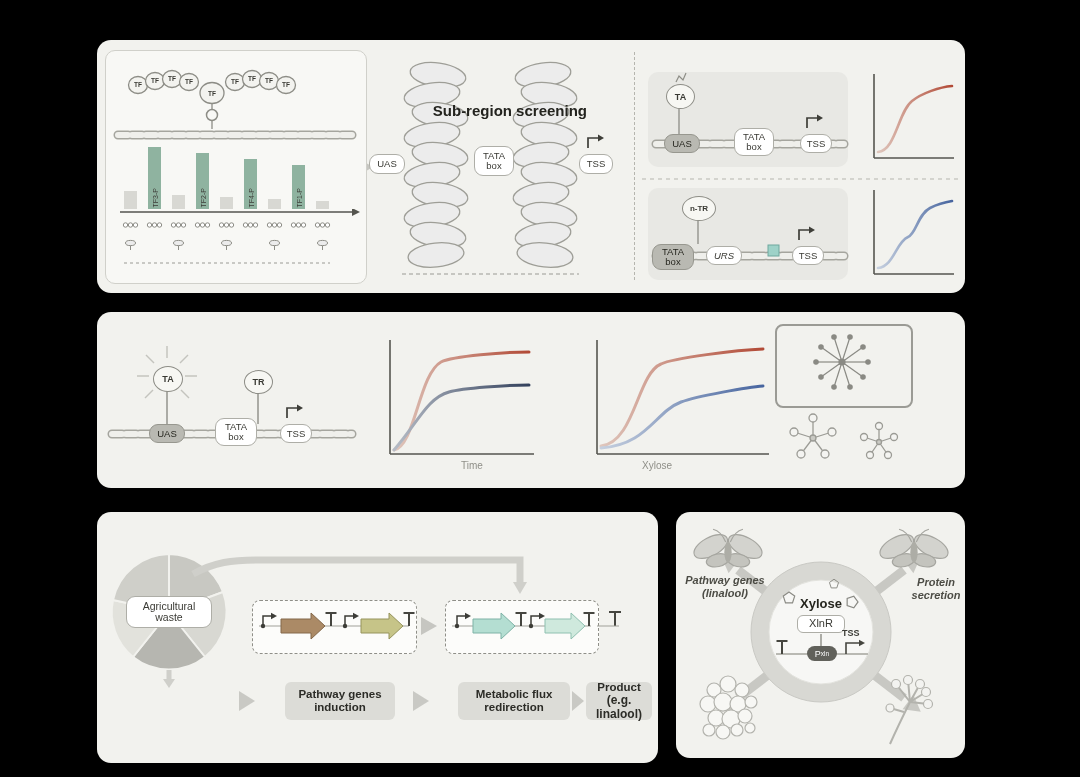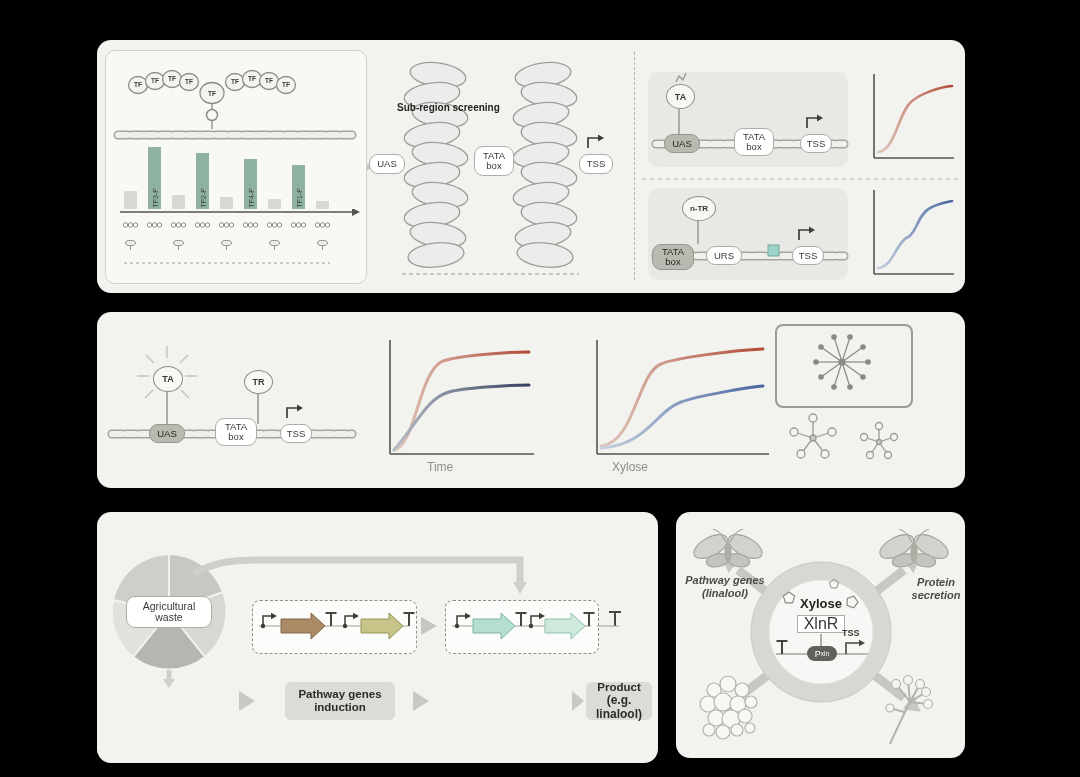--- a/index.html
+++ b/index.html
@@ -9,29 +9,29 @@
   .abs{position:absolute;}
   svg.layer{position:absolute;left:0;top:0;}
   .subpanel{position:absolute;background:#f8f8f5;border:1px solid #d0d0ca;border-radius:10px;}
   .pill{position:absolute;display:flex;align-items:center;justify-content:center;text-align:center;
         background:#fff;border:1px solid #aeaea7;border-radius:9px;color:#3a3a34;
         font-size:9.5px;line-height:1.05;padding:1px 3px;box-sizing:border-box;}
   .pill.gray{background:#b9b9b2;border-color:#97978f;color:#26261f;}
   .balloon{position:absolute;display:flex;align-items:center;justify-content:center;
            background:#f7f7f3;border:1.5px solid #8d8d86;border-radius:50%;
            font-size:9px;font-weight:700;color:#3a3a34;}
-  .sec-title{position:absolute;font-weight:700;font-size:10px;color:#23231e;text-align:left;}
+  .sec-title{position:absolute;font-weight:700;font-size:15px;color:#23231e;text-align:right;}
   .bar-chart{position:absolute;display:flex;align-items:flex-end;gap:11px;}
   .bar{width:13px;position:relative;}
   .bar.green{background:#8fb3a0;}
   .bar.gray{background:#d8d8d3;}
   .bar-label{position:absolute;left:50%;bottom:2px;transform:translateX(-50%) rotate(180deg);
              writing-mode:vertical-rl;font-size:7px;color:#3d3d37;white-space:nowrap;}
   .divider-v{position:absolute;border-left:1.5px dashed #b5b5ae;}
-  .xlabel{position:absolute;text-align:left;color:#8f8f88;font-size:12px;}
+  .xlabel{position:absolute;text-align:center;color:#8f8f88;font-size:10px;}
   .framebox{position:absolute;border:2px solid #9b9b95;border-radius:8px;}
   .dashedbox{position:absolute;border:1.6px dashed #8f8f88;border-radius:8px;background:#fcfcfa;}
   .step{position:absolute;top:170px;height:38px;background:#dcdcd7;border-radius:6px;color:#2c2c27;
         font-size:11.5px;font-weight:700;display:flex;align-items:center;justify-content:center;
         text-align:center;line-height:1.15;padding:2px 6px;box-sizing:border-box;}
   .chev{position:absolute;top:179px;width:0;height:0;border-top:10px solid transparent;
         border-bottom:10px solid transparent;border-left:16px solid #c9c9c4;}
   .caption{position:absolute;font-style:italic;font-weight:700;font-size:11px;color:#4c4c45;
            text-align:center;line-height:1.2;}
   .tssarrow{position:absolute;width:20px;height:18px;}
@@ -202,21 +202,21 @@
       <div class="balloon" style="left:24px;top:38px;width:27px;height:23px;">TA</div>
       <div class="pill gray" style="left:22px;top:88px;width:36px;height:19px;">UAS</div>
       <div class="pill" style="left:92px;top:82px;width:40px;height:28px;">TATA box</div>
       <div class="pill" style="left:158px;top:88px;width:32px;height:19px;">TSS</div>
       <svg class="tssarrow" style="left:162px;top:66px;">
         <path d="M3,16 L3,6 L13,6" fill="none" stroke="#3e3e38" stroke-width="1.7"></path>
         <polygon points="13,2.5 19,6 13,9.5" fill="#3e3e38"></polygon>
       </svg>
       <div class="balloon" style="left:40px;top:150px;width:32px;height:23px;font-size:8px;">n-TR</div>
       <div class="pill gray" style="left:10px;top:198px;width:42px;height:26px;">TATA box</div>
-      <div class="pill" style="left:64px;top:200px;width:36px;height:19px;">URS</div>
+      <div class="pill" style="left:64px;top:200px;width:36px;height:19px;font-style:italic;">URS</div>
       <div class="pill" style="left:150px;top:200px;width:32px;height:19px;">TSS</div>
       <svg class="tssarrow" style="left:154px;top:178px;">
         <path d="M3,16 L3,6 L13,6" fill="none" stroke="#3e3e38" stroke-width="1.7"></path>
         <polygon points="13,2.5 19,6 13,9.5" fill="#3e3e38"></polygon>
       </svg>
     </div>
   </div>
 
   <div class="panel" style="left:97px;top:312px;width:868px;height:176px;">
     <svg class="layer" width="868" height="176">
@@ -378,20 +378,21 @@
       </g>
       <polygon points="324,105 340,114 324,123" fill="#c6c6c1"></polygon>
       <line x1="500" y1="114" x2="522" y2="114" stroke="#a0a099" stroke-width="1"></line>
     </svg>
 
     <div class="pill" style="left:29px;top:84px;width:86px;height:32px;font-size:10.5px;">Agricultural waste</div>
 
     <div class="chev" style="left:142px;"></div>
     <div class="step" style="left:188px;width:110px;">Pathway genes induction</div>
     <div class="chev" style="left:316px;"></div>
+    <div class="step" style="left:361px;width:112px;">Metabolic flux redirection</div>
     <div class="chev" style="left:475px;border-left-width:12px;"></div>
     <div class="step" style="left:489px;width:66px;flex-direction:column;align-items:center;">
       <span>Product</span>
       <span style="font-size:12px;font-weight:700;">(e.g. linalool)</span>
     </div>
   </div>
 
   <div class="panel" style="left:676px;top:512px;width:289px;height:246px;">
     <svg class="layer" width="289" height="246">
       <defs>
@@ -461,21 +462,21 @@
       </g>
       <line x1="145" y1="122" x2="145" y2="134" stroke="#8d8d86" stroke-width="1.4"></line>
       <line x1="100" y1="142" x2="192" y2="142" stroke="#b9b9b3" stroke-width="2.2"></line>
       <g stroke="#45453f" stroke-width="2" fill="none">
         <path d="M106,142 V129 M100.5,129 H111.5"></path>
       </g>
       <path d="M170,142 V131 H183" fill="none" stroke="#45453f" stroke-width="1.6"></path>
       <polygon points="183,127.8 189,131 183,134.2" fill="#45453f"></polygon>
     </svg>
     <div class="abs" style="left:110px;top:84px;width:70px;text-align:center;font-weight:700;font-size:13px;color:#26261f;">Xylose</div>
-    <div class="pill" style="left:121px;top:103px;width:48px;height:18px;border-radius:0;font-size:16px;">XlnR</div>
+    <div class="pill" style="left:121px;top:103px;width:48px;height:18px;border-radius:6px;font-size:11px;">XlnR</div>
     <div class="darkpill" style="left:131px;top:134px;width:30px;height:15px;">
       <span>P</span>
         <sub>xln</sub>
     </div>
     <div class="abs" style="left:166px;top:116px;font-size:9px;font-weight:600;color:#3b3b35;">TSS</div>
     <div class="caption" style="left:6px;top:62px;width:86px;">
       <span>Pathway genes</span><br>
       <span>(linalool)</span>
     </div>
     <div class="caption" style="left:218px;top:64px;width:84px;">Protein secretion</div>

